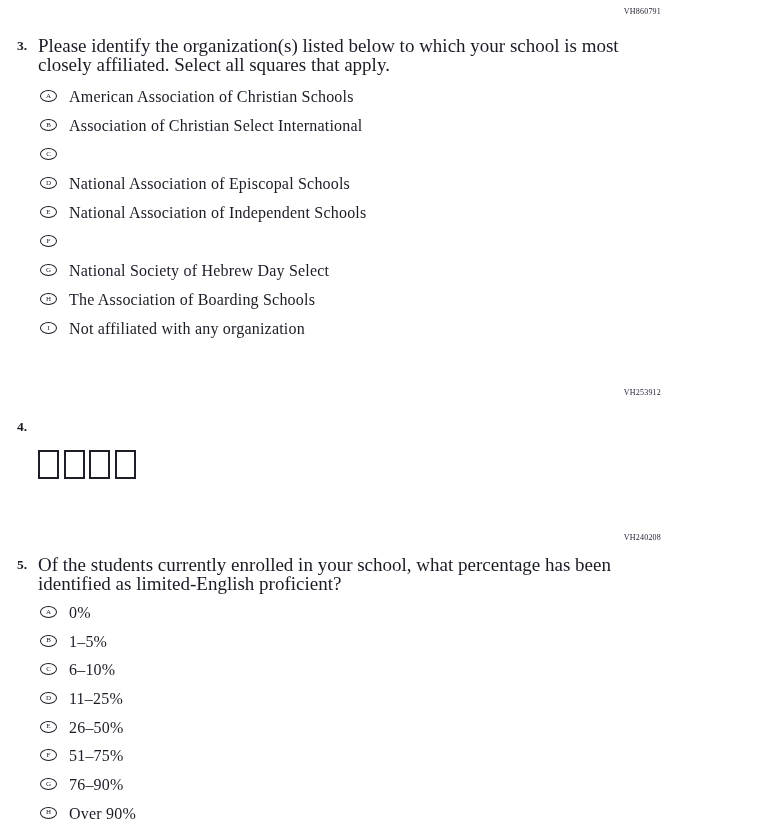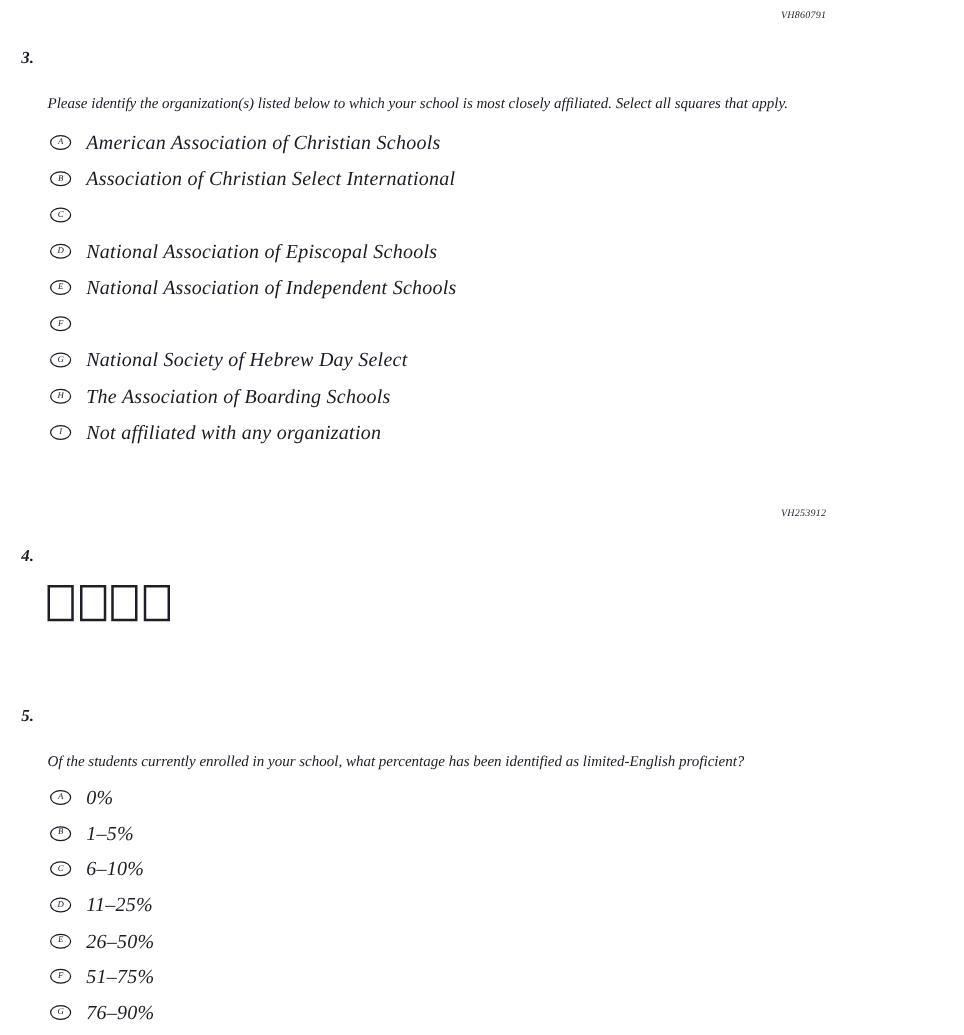--- a/index.html
+++ b/index.html
@@ -6,21 +6,21 @@
   html, body {
     margin: 0; padding: 0;
     background: #ffffff;
   }
   body {
     width: 771px; height: 828px;
     font-family: "Liberation Serif", "DejaVu Serif", serif;
     color: #1b1b26;
     overflow: hidden;
   }
-  .page { position: relative; width: 672px; height: 828px; font-style: italic; }
+  .page { position: relative; width: 672px; height: 828px; }
 
   .code-row {
     text-align: right;
     padding-right: 11px;
     font-size: 8px;
     letter-spacing: 0.2px;
     color: #242436;
     line-height: 10px;
   }
   .code-row.first { padding-top: 7px; }
@@ -31,23 +31,22 @@
     margin-right: 40px;
   }
   .q-number {
     font-weight: bold;
     font-size: 13.5px;
     width: 21px;
     flex: 0 0 21px;
     line-height: 19px;
   }
   .q-text {
-    font-size: 12px;
+    font-size: 19px;
     line-height: 19px;
-    margin-top: 37px;
   }
   #q3 { margin-top: 19px; }
   #q4 { margin-top: 19px; }
   #q5 { margin-top: 12px; }
 
   .options {
     margin-left: 40px;
     margin-top: 14px;
   }
   .option {
@@ -175,20 +174,21 @@
 
   <div class="digit-boxes">
     <div class="digit-box"></div>
     <div class="digit-box"></div>
     <div class="digit-box"></div>
     <div class="digit-box"></div>
   </div>
 
   <div class="gap-after-boxes"></div>
 
+  <div class="code-row">VH240208</div>
 
   <div class="question" id="q5">
     <span class="q-number">5.</span>
     <span class="q-text">Of the students currently enrolled in your school, what percentage has been identified as limited-English proficient?</span>
   </div>
 
   <div class="options q5-options">
     <div class="option">
       <span class="bubble">
           <span class="bubble-letter">A</span>

